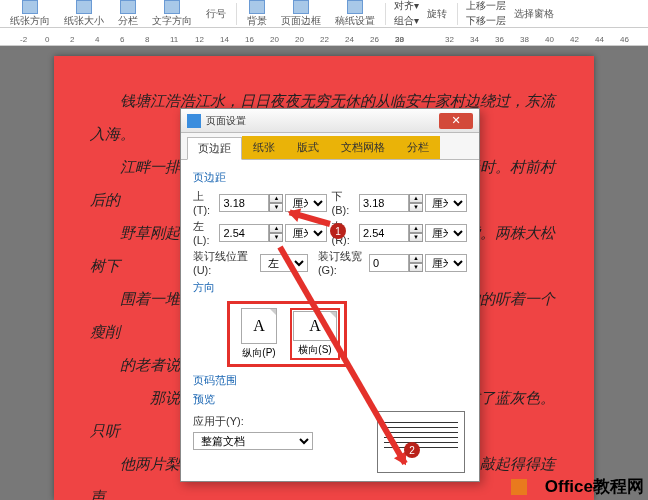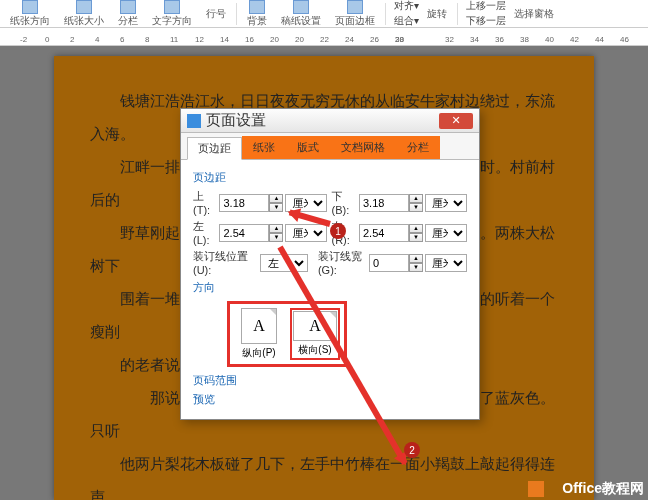--- a/index.html
+++ b/index.html
@@ -13,31 +13,31 @@
 .ribbon-lbl { font-size: 10px; color: #555; }
 .ribbon-right { display: flex; flex-direction: column; font-size: 10px; gap: 1px; margin-left: 4px; color: #444; }
 .ribbon-right span { white-space: nowrap; }
 
 
 .ruler { height: 18px; background: #fff; border-bottom: 1px solid #ccc; display: flex; align-items: center; font-size: 8px; color: #666; position: relative; }
 .ruler-tick { position: absolute; top: 7px; }
 
 
 .doc-area { background: #787878; height: 454px; padding-top: 10px; display: flex; justify-content: center; position: relative; }
-.page { width: 540px; background: #a16207; box-shadow: 0 0 6px rgba(0,0,0,.4); padding: 28px 36px; font-size: 15px; line-height: 2.2; color: #222; font-family: SimSun, serif; }
+.page { width: 540px; background: #ef4444; box-shadow: 0 0 6px rgba(0,0,0,.4); padding: 28px 36px; font-size: 15px; line-height: 2.2; color: #222; font-family: SimSun, serif; font-style: italic; }
 .page p { text-indent: 2em; margin: 0; }
 
 
 .dialog { position: absolute; left: 180px; top: 62px; width: 300px; background: #fff; border: 1px solid #888; box-shadow: 3px 3px 10px rgba(0,0,0,.3); font-size: 11px; }
 .dialog-title { height: 24px; background: linear-gradient(#fdfdfd,#e6e6e6); border-bottom: 1px solid #bbb; display: flex; align-items: center; padding: 0 6px; }
 .dialog-title .wps-ic { width: 14px; height: 14px; background: #3a8dde; margin-right: 5px; }
-.dialog-title .ttl { flex: 1; font-size: 15px; color: #333; }
+.dialog-title .ttl { flex: 1; font-size: 10px; color: #333; }
 .dialog-title .close { width: 34px; height: 16px; background: #d34a3a; color: #fff; text-align: center; line-height: 14px; font-size: 11px; border-radius: 2px; cursor: pointer; }
 .tabs { display: flex; border-bottom: 1px solid #bbb; background: #f6f6f6; padding-left: 6px; }
-.tab { padding: 3px 10px; font-size: 11px; border: 1px solid transparent; cursor: pointer; background: #f97316; color: #333; margin-top: 3px; }
+.tab { padding: 3px 10px; font-size: 11px; border: 1px solid transparent; cursor: pointer; background: #eab308; color: #333; margin-top: 3px; }
 .tab.active { background: #fff; border: 1px solid #bbb; border-bottom: 1px solid #fff; position: relative; top: 1px; }
 .panel { padding: 6px 12px 8px; }
 .group-lbl { color: #1a66b3; font-size: 11px; margin: 4px 0 4px 0; }
 .row { display: flex; align-items: center; margin: 3px 0; font-size: 11px; }
 .row label { width: 52px; text-align: left; color: #333; }
 .row label.r2 { width: 58px; padding-left: 4px; }
 .spin { display: flex; align-items: center; }
 .spin input { width: 50px; height: 18px; border: 1px solid #aaa; padding: 0 3px; font-size: 11px; }
 .spin-btns { display: flex; flex-direction: column; }
 .spin-btns button { width: 14px; height: 9px; border: 1px solid #999; background: linear-gradient(#fdfdfd,#e4e4e4); font-size: 6px; line-height: 6px; padding: 0; cursor: pointer; }
@@ -57,21 +57,21 @@
 
 .preview { float: right; width: 88px; height: 62px; border: 1px solid #777; margin-right: 2px; background: #fff; padding: 6px; }
 .preview-line { height: 1px; background: #333; margin: 4px 0; }
 
 
 .annot-arrow { position: absolute; background: #e4312b; height: 6px; transform-origin: left center; }
 .annot-arrow::after { content: ''; position: absolute; right: -2px; top: -4px; width: 0; height: 0; border-left: 12px solid #e4312b; border-top: 7px solid transparent; border-bottom: 7px solid transparent; }
 .num-circ { position: absolute; width: 16px; height: 16px; border-radius: 50%; background: #b9221a; color: #fff; font-size: 10px; display: flex; align-items: center; justify-content: center; }
 
 
-.watermark { position: absolute; right: 4px; bottom: 2px; font-size: 14px; font-weight: bold; color: #ffffff; display: flex; align-items: center; gap: 18px; }
+.watermark { position: absolute; right: 4px; bottom: 2px; font-size: 17px; font-weight: bold; color: #000000; display: flex; align-items: center; gap: 18px; }
 .watermark .o-ic { width: 16px; height: 16px; background: #e97a1e; }
 </style>
 </head>
 <body>
 
 <div class="ribbon">
   <div class="ribbon-btn">
       <span class="ic"></span>
       <span class="ribbon-lbl">纸张方向</span>
     </div>
@@ -90,25 +90,25 @@
   <div class="ribbon-btn">
       <span class="ribbon-lbl">行号</span>
     </div>
   <span class="ribbon-sep"></span>
   <div class="ribbon-btn">
       <span class="ic"></span>
       <span class="ribbon-lbl">背景</span>
     </div>
   <div class="ribbon-btn">
       <span class="ic"></span>
+      <span class="ribbon-lbl">页面边框</span>
+    </div>
+  <div class="ribbon-btn">
+      <span class="ic"></span>
       <span class="ribbon-lbl">稿纸设置</span>
-    </div>
-  <div class="ribbon-btn">
-      <span class="ic"></span>
-      <span class="ribbon-lbl">页面边框</span>
     </div>
   <span class="ribbon-sep"></span>
   <div class="ribbon-right">
     <span><span>对齐</span>▾</span>
     <span><span>组合</span>▾</span>
   </div>
   <div class="ribbon-btn">
       <span class="ribbon-lbl">旋转</span>
     </div>
   <span class="ribbon-sep"></span>
@@ -239,20 +239,38 @@
           <div class="orient-opt sel">
             <div class="orient-box land"><span class="fold"></span>A</div>
             <span class="orient-lbl">横向(S)</span>
           </div>
         </div>
       </div>
 
       <div class="group-lbl">页码范围</div>
 
       <div class="group-lbl">预览</div>
+      <div style="overflow:hidden">
+        <div style="float:left">
+          <div class="row">
+            <label style="width:60px">应用于(Y):</label>
+          </div>
+          <div class="row">
+            <select class="combo" style="width:120px"><option>整篇文档</option></select>
+          </div>
+        </div>
+        <div class="preview">
+          <div class="preview-line"></div>
+            <div class="preview-line"></div>
+            <div class="preview-line"></div>
+            <div class="preview-line"></div>
+            <div class="preview-line"></div>
+            <div class="preview-line"></div>
+        </div>
+      </div>
     </div>
 
   </div>
 
   <div class="annot-arrow" style="left:330px; top:175px; width:42px; transform:rotate(196deg);"></div>
   <div class="num-circ" style="left:330px; top:177px;">1</div>
   <div class="annot-arrow" style="left:280px; top:198px; width:250px; transform:rotate(60deg);"></div>
   <div class="num-circ" style="left:404px; top:396px;">2</div>
 
   <div class="watermark">

